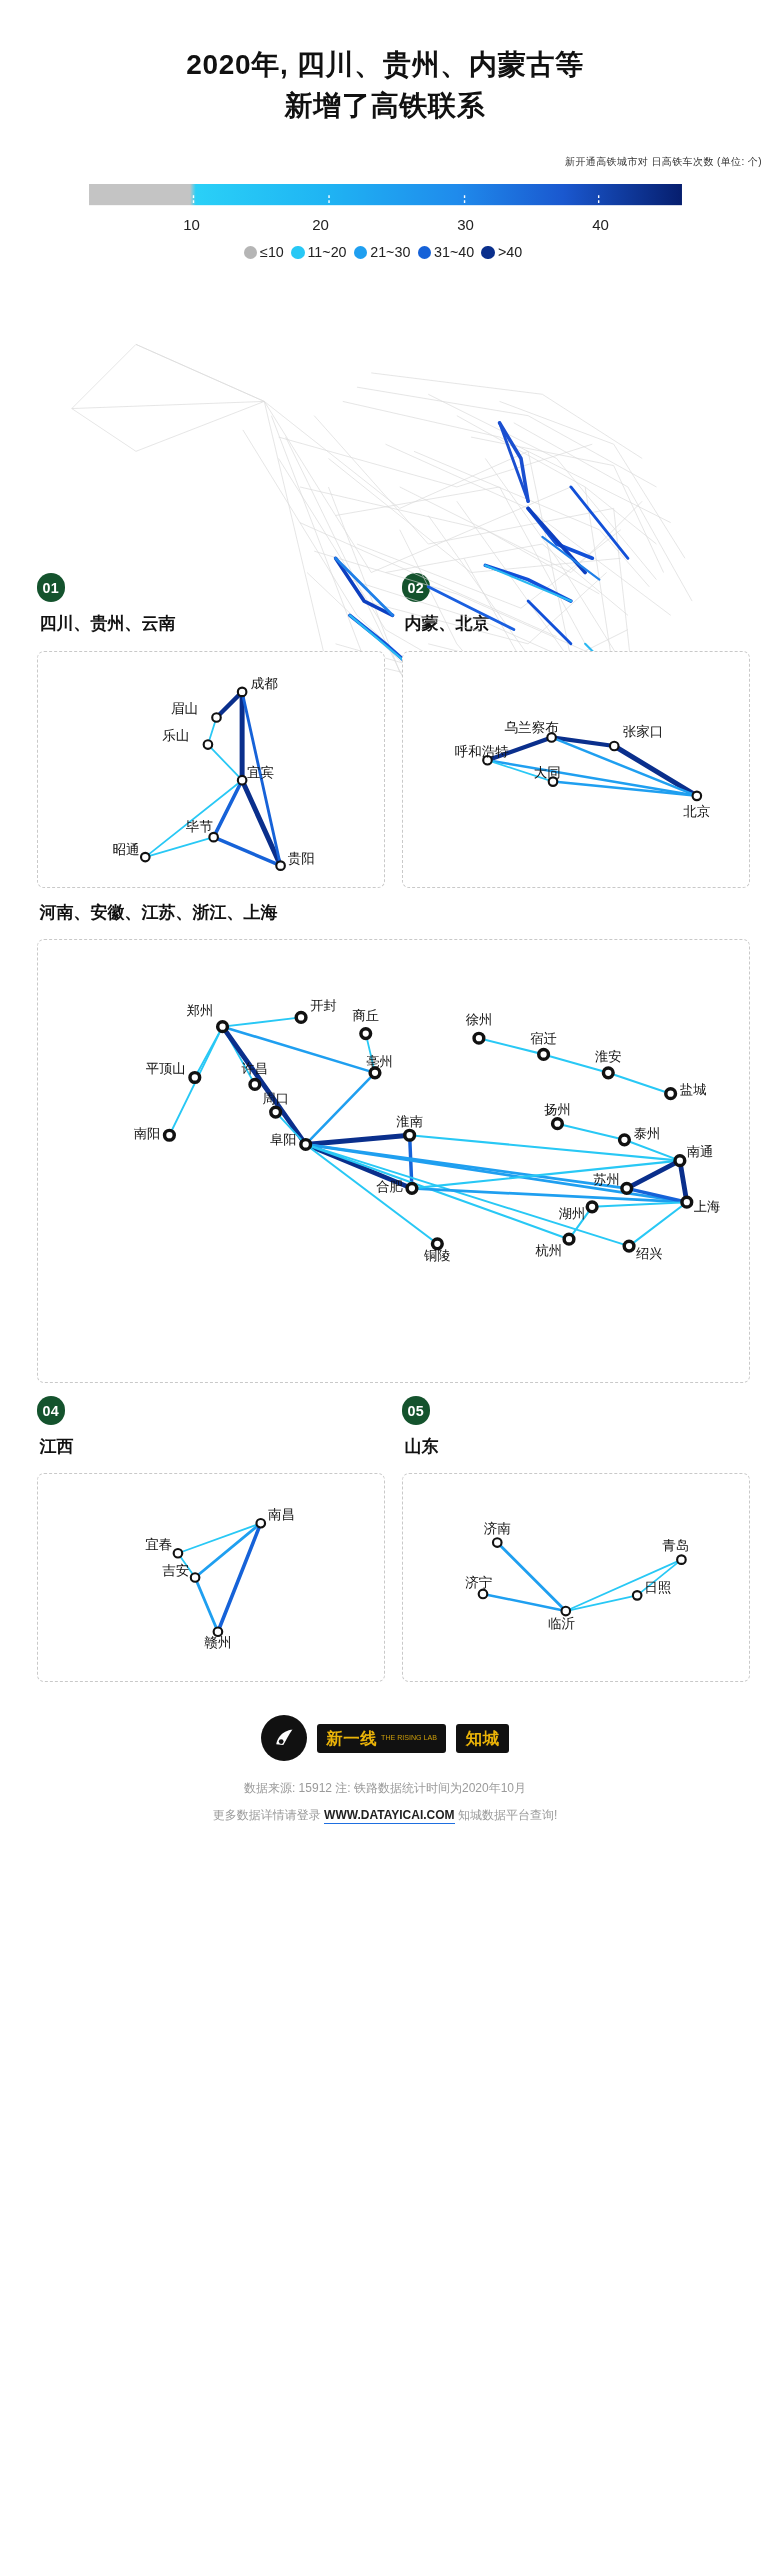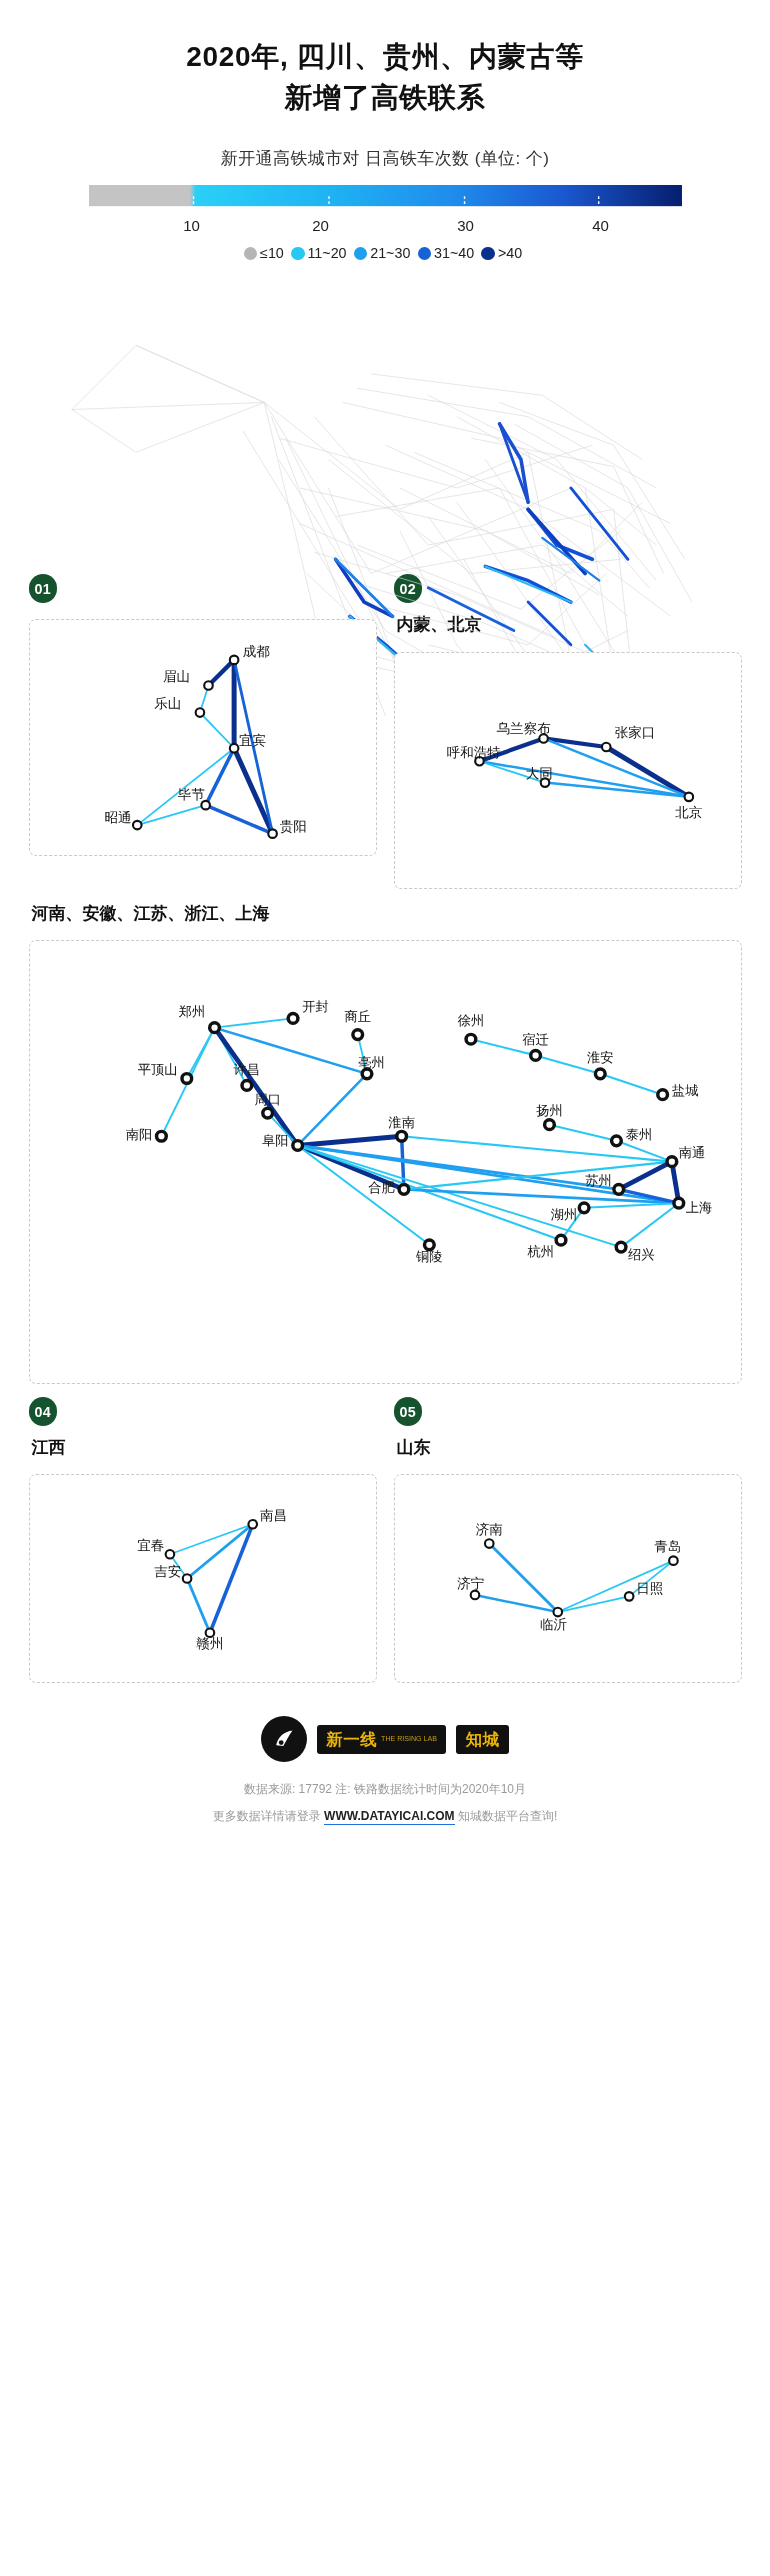--- a/index.html
+++ b/index.html
@@ -6,21 +6,21 @@
   body {
     width: 770px;
     background: #ffffff;
     font-family: "Liberation Sans", "DejaVu Sans", sans-serif;
     color: #222;
   }
   .page {
     width: 770px;
     min-height: 2576px;
     position: relative;
-    padding: 0;
+    padding: 8px;
     background: #fff;
   }
 
   
   .title-block {
     text-align: center;
     padding-top: 37px;
   }
   .title-line {
     font-size: 28px;
@@ -29,23 +29,24 @@
     line-height: 1.45;
     color: #111;
   }
 
   
   .legend-block {
     margin-top: 28.5px;
     text-align: center;
   }
   .legend-caption {
-    font-size: 17px;
+    font-size: 10px;
     color: #333;
     letter-spacing: 0.4px;
+    text-align: right;
   }
   .gradient-wrap {
     width: 599px;
     margin: 15.7px auto 0 auto;
     position: relative;
   }
   .tick-row {
     position: relative;
     height: 24px;
     width: 100%;
@@ -328,20 +329,21 @@
     </svg>
   </div>
 
   <div class="sections">
 
     <div class="row2">
       <div style="width:348px;">
         <div class="sec-head">
           <div class="sec-badge">01</div>
         </div>
+        <div class="sec-title">四川、贵州、云南</div>
         <div class="panel half sec-wrap">
           <div class="panel-inner">
             <svg width="347" height="235" viewBox="0 0 486 330">
               <g transform="translate(90,20)" fill="none" stroke-linecap="round">
                 <line x1="196" y1="36" x2="160" y2="72" stroke="#0a2f8c" stroke-width="6"></line>
                 <line x1="160" y1="72" x2="148" y2="110" stroke="#28c8f5" stroke-width="2.5"></line>
                 <line x1="196" y1="36" x2="196" y2="160" stroke="#0a2f8c" stroke-width="7"></line>
                 <line x1="148" y1="110" x2="196" y2="160" stroke="#28c8f5" stroke-width="2.5"></line>
                 <line x1="196" y1="160" x2="156" y2="240" stroke="#1662d8" stroke-width="5"></line>
                 <line x1="196" y1="160" x2="250" y2="280" stroke="#0a2f8c" stroke-width="7"></line>
@@ -577,21 +579,21 @@
         </svg>
       </div>
       <div class="logo-box">
         <span>新一线</span>
         <span class="sub">THE RISING LAB</span>
       </div>
       <div class="logo-box">
         <span>知城</span>
       </div>
     </div>
-    <div class="foot-note">数据来源: 17792  注: 铁路数据统计时间为2020年10月</div>
+    <div class="foot-note">数据来源: 15912  注: 铁路数据统计时间为2020年10月</div>
     <div class="foot-note2">
       <span>更多数据详情请登录</span>
       <span class="url">WWW.DATAYICAI.COM</span>
       <span>知城数据平台查询!</span>
     </div>
   </div>
 
 </div>
 
 

